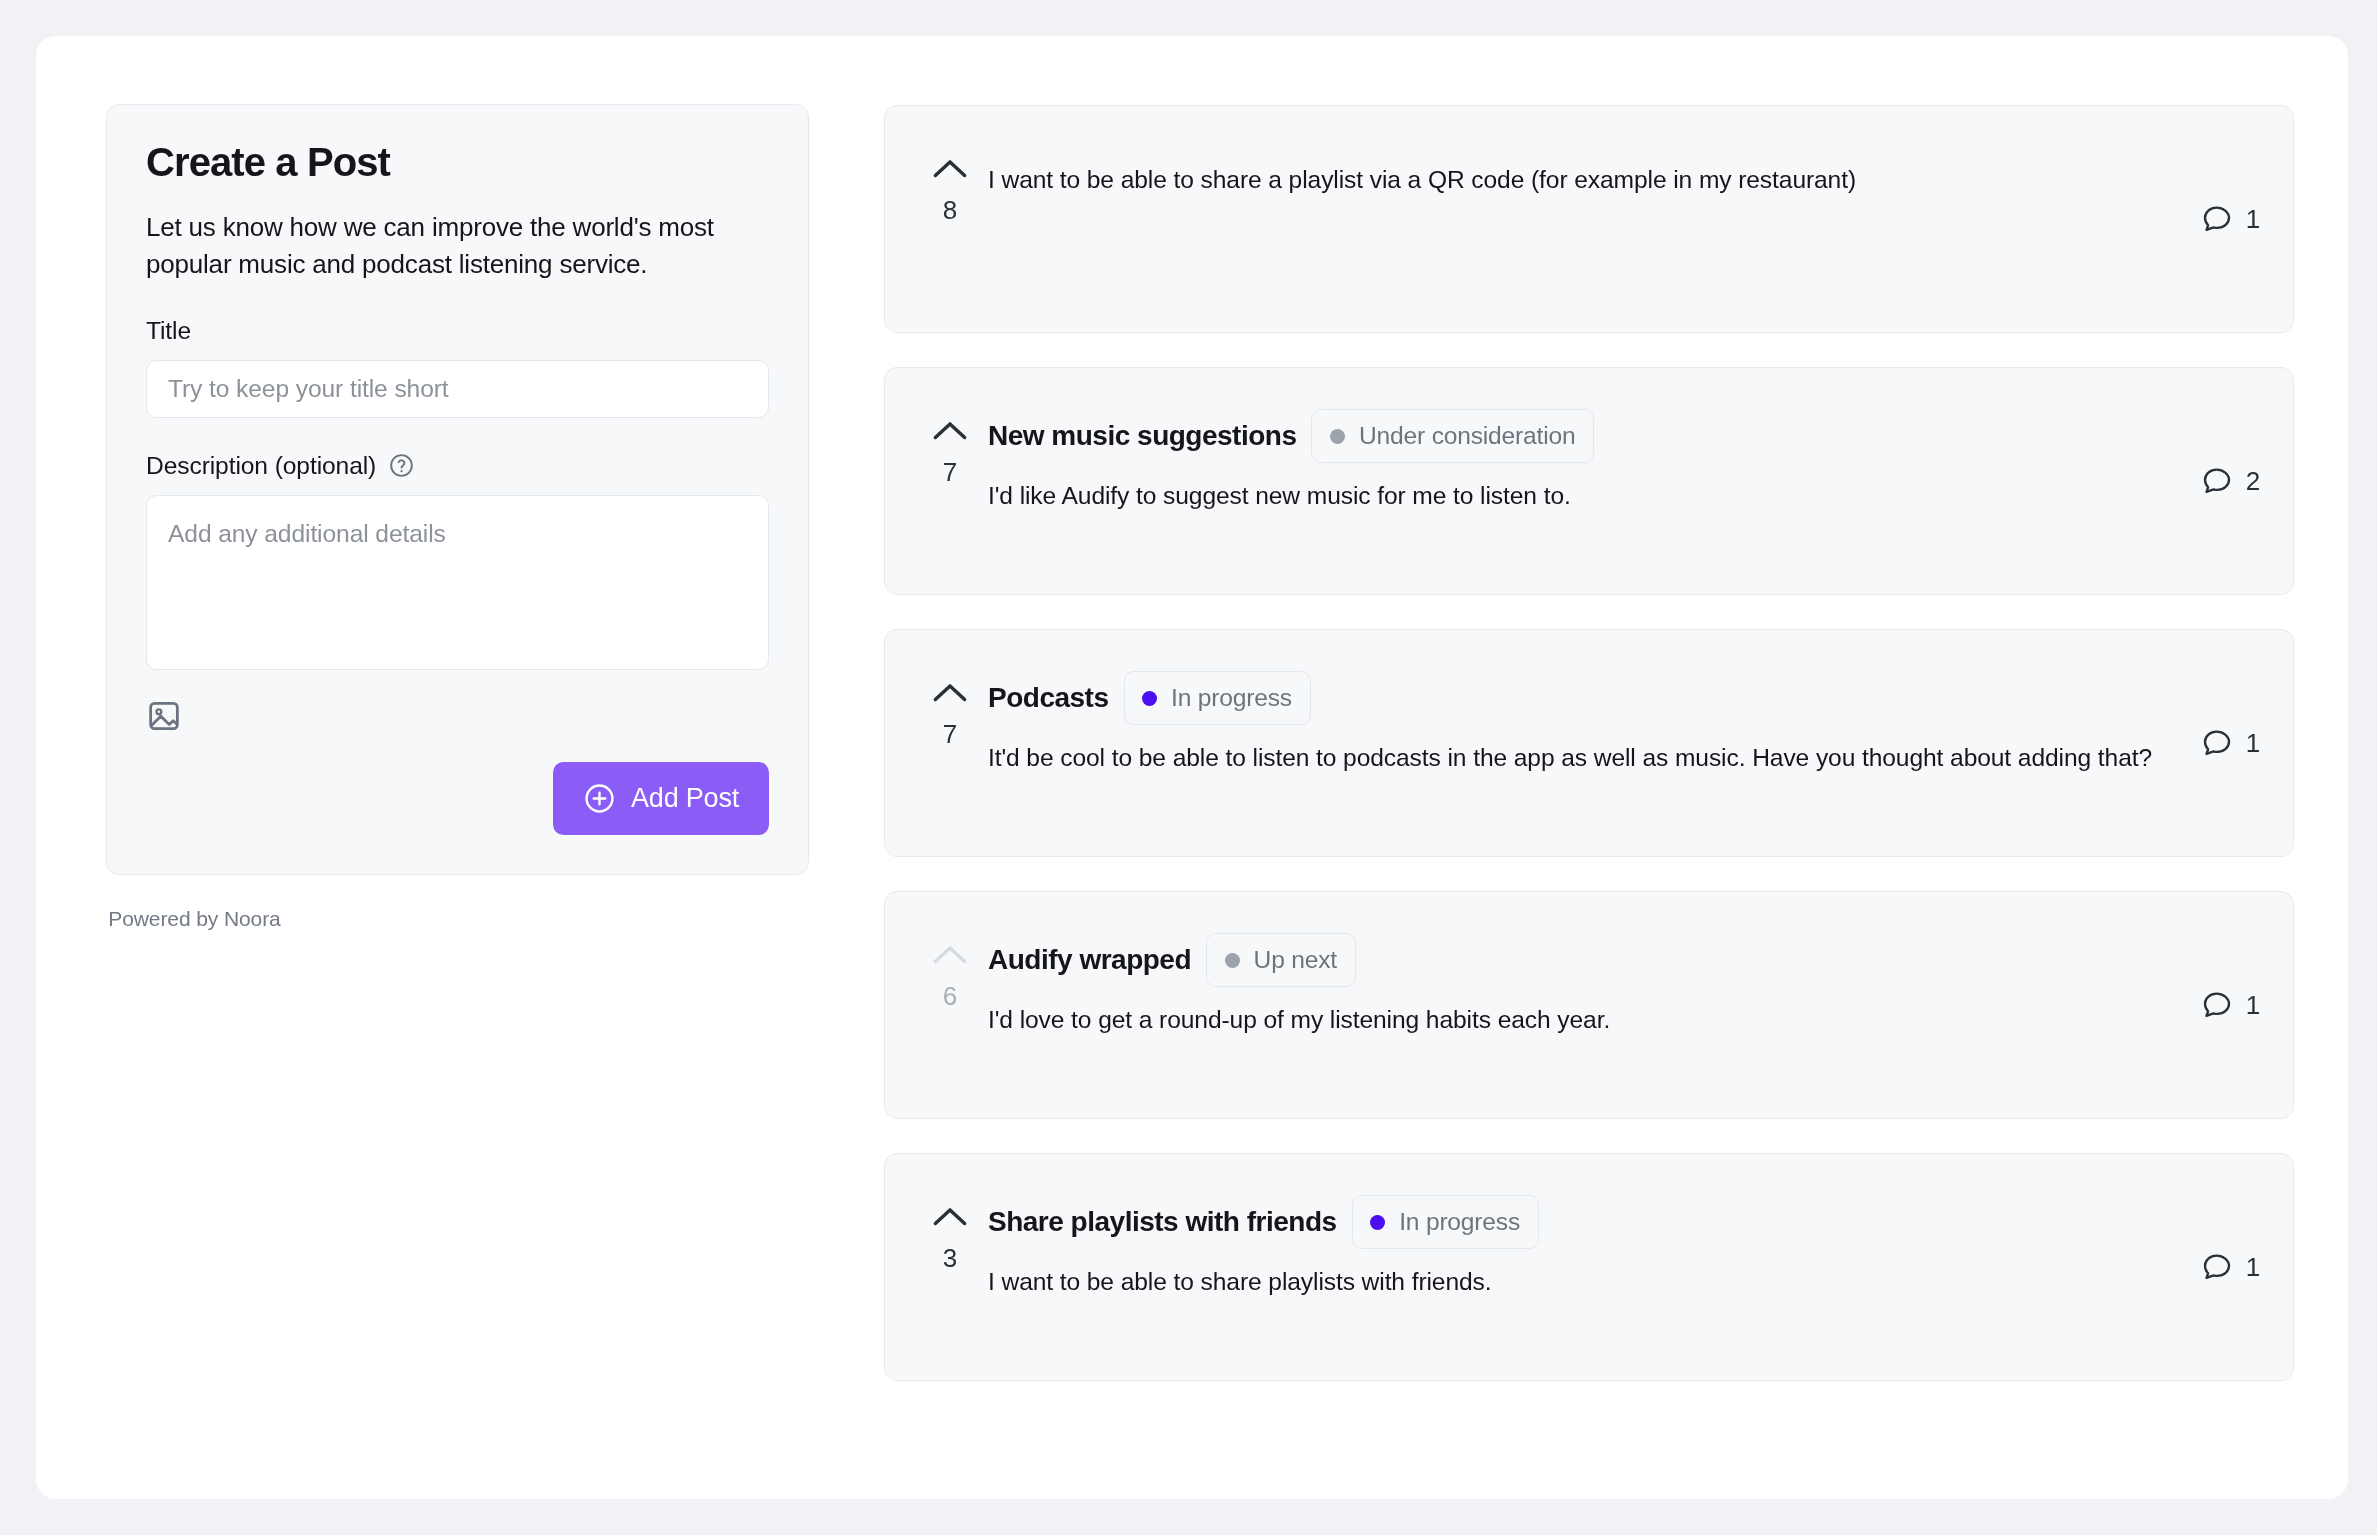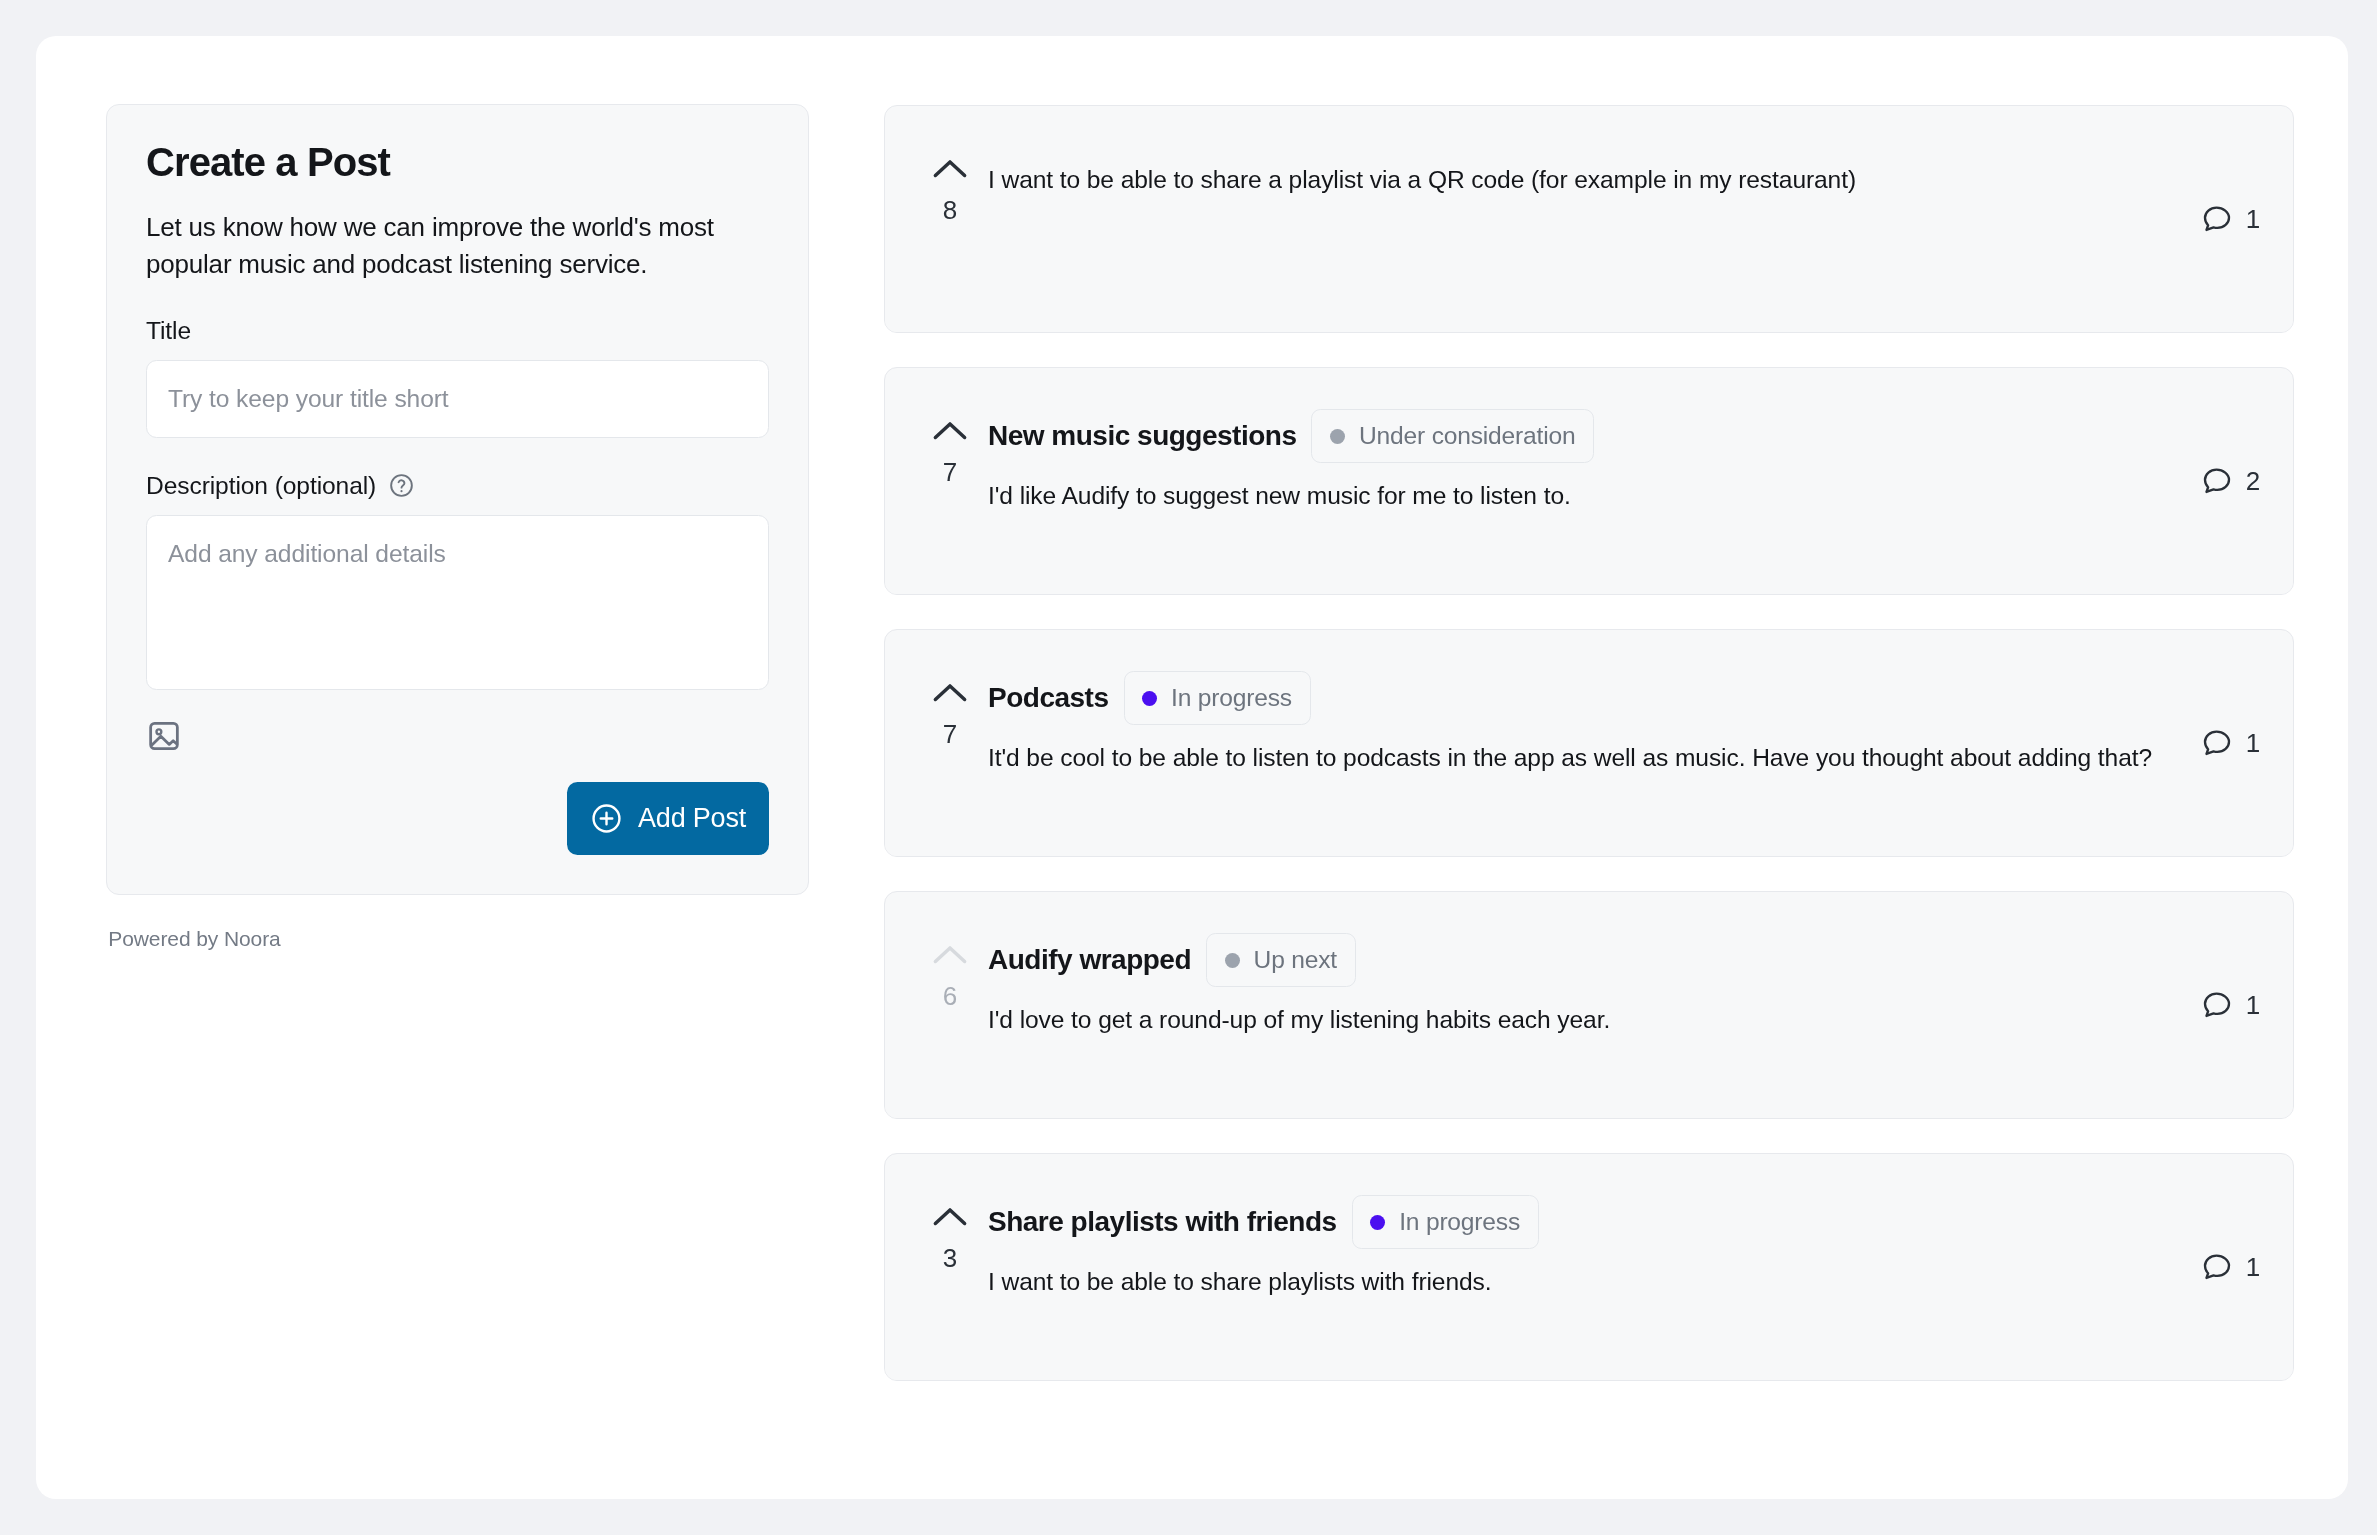--- a/index.html
+++ b/index.html
@@ -76,21 +76,21 @@
     width: 27px;
     height: 27px;
     display: inline-flex;
     flex: 0 0 27px;
   }
   .help-icon svg { width: 100%; height: 100%; display: block; }
 
   .text-input {
     margin-top: 15px;
     width: 100%;
-    height: 78px;
+    height: 58px;
     background: #ffffff;
     border: 1.2px solid #e4e7eb;
     border-radius: 10.5px;
     padding: 0 21px;
     font-family: "Liberation Sans", sans-serif;
     font-size: 24.6px;
     color: #14161a;
     letter-spacing: -0.1px;
     outline: none;
   }
@@ -126,25 +126,25 @@
   .submit-row {
     margin-top: 26px;
     display: flex;
     justify-content: flex-end;
   }
 
   .add-post-btn {
     display: inline-flex;
     align-items: center;
     gap: 15px;
-    background: #0369a1;
+    background: #8b5cf6;
     border: none;
     border-radius: 10.5px;
     height: 73px;
-    padding: 0 23px;
+    padding: 0 30px;
     color: #ffffff;
     font-family: "Liberation Sans", sans-serif;
     font-size: 27px;
     font-weight: 400;
     letter-spacing: -0.2px;
     cursor: pointer;
   }
   .plus-circle { width: 33px; height: 33px; flex: 0 0 33px; }
   .plus-circle svg { width: 100%; height: 100%; display: block; }
 

